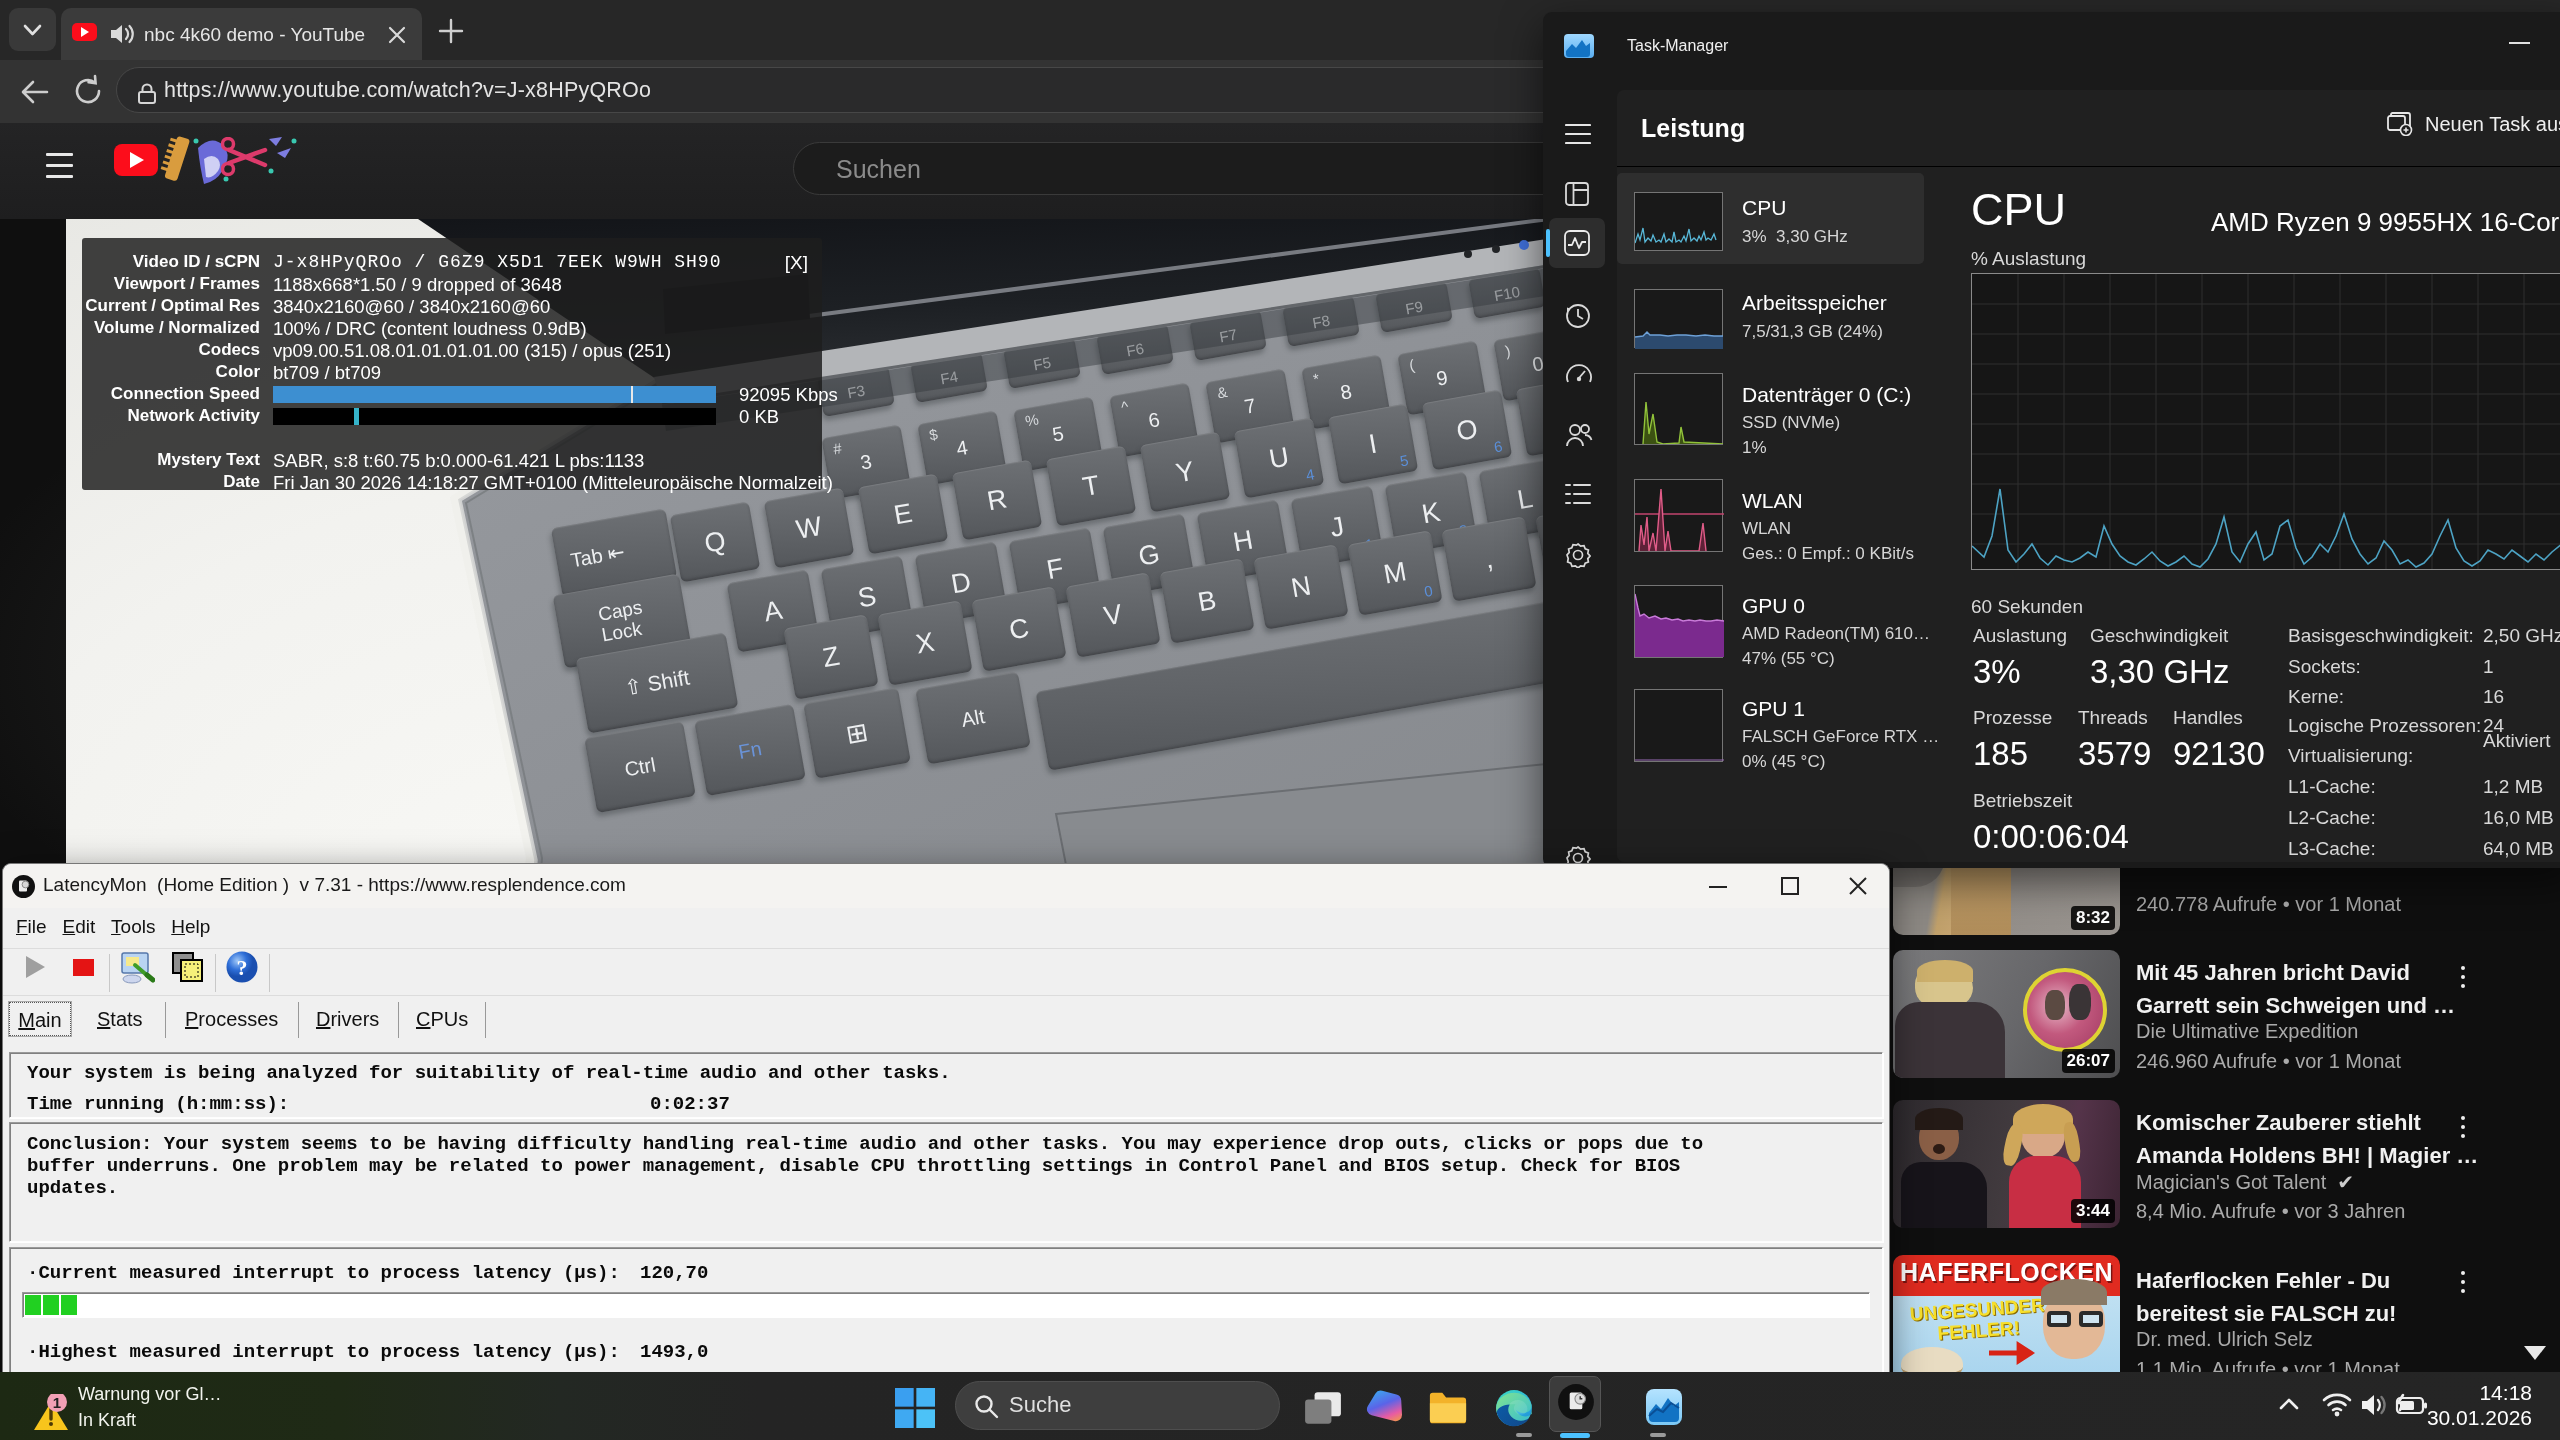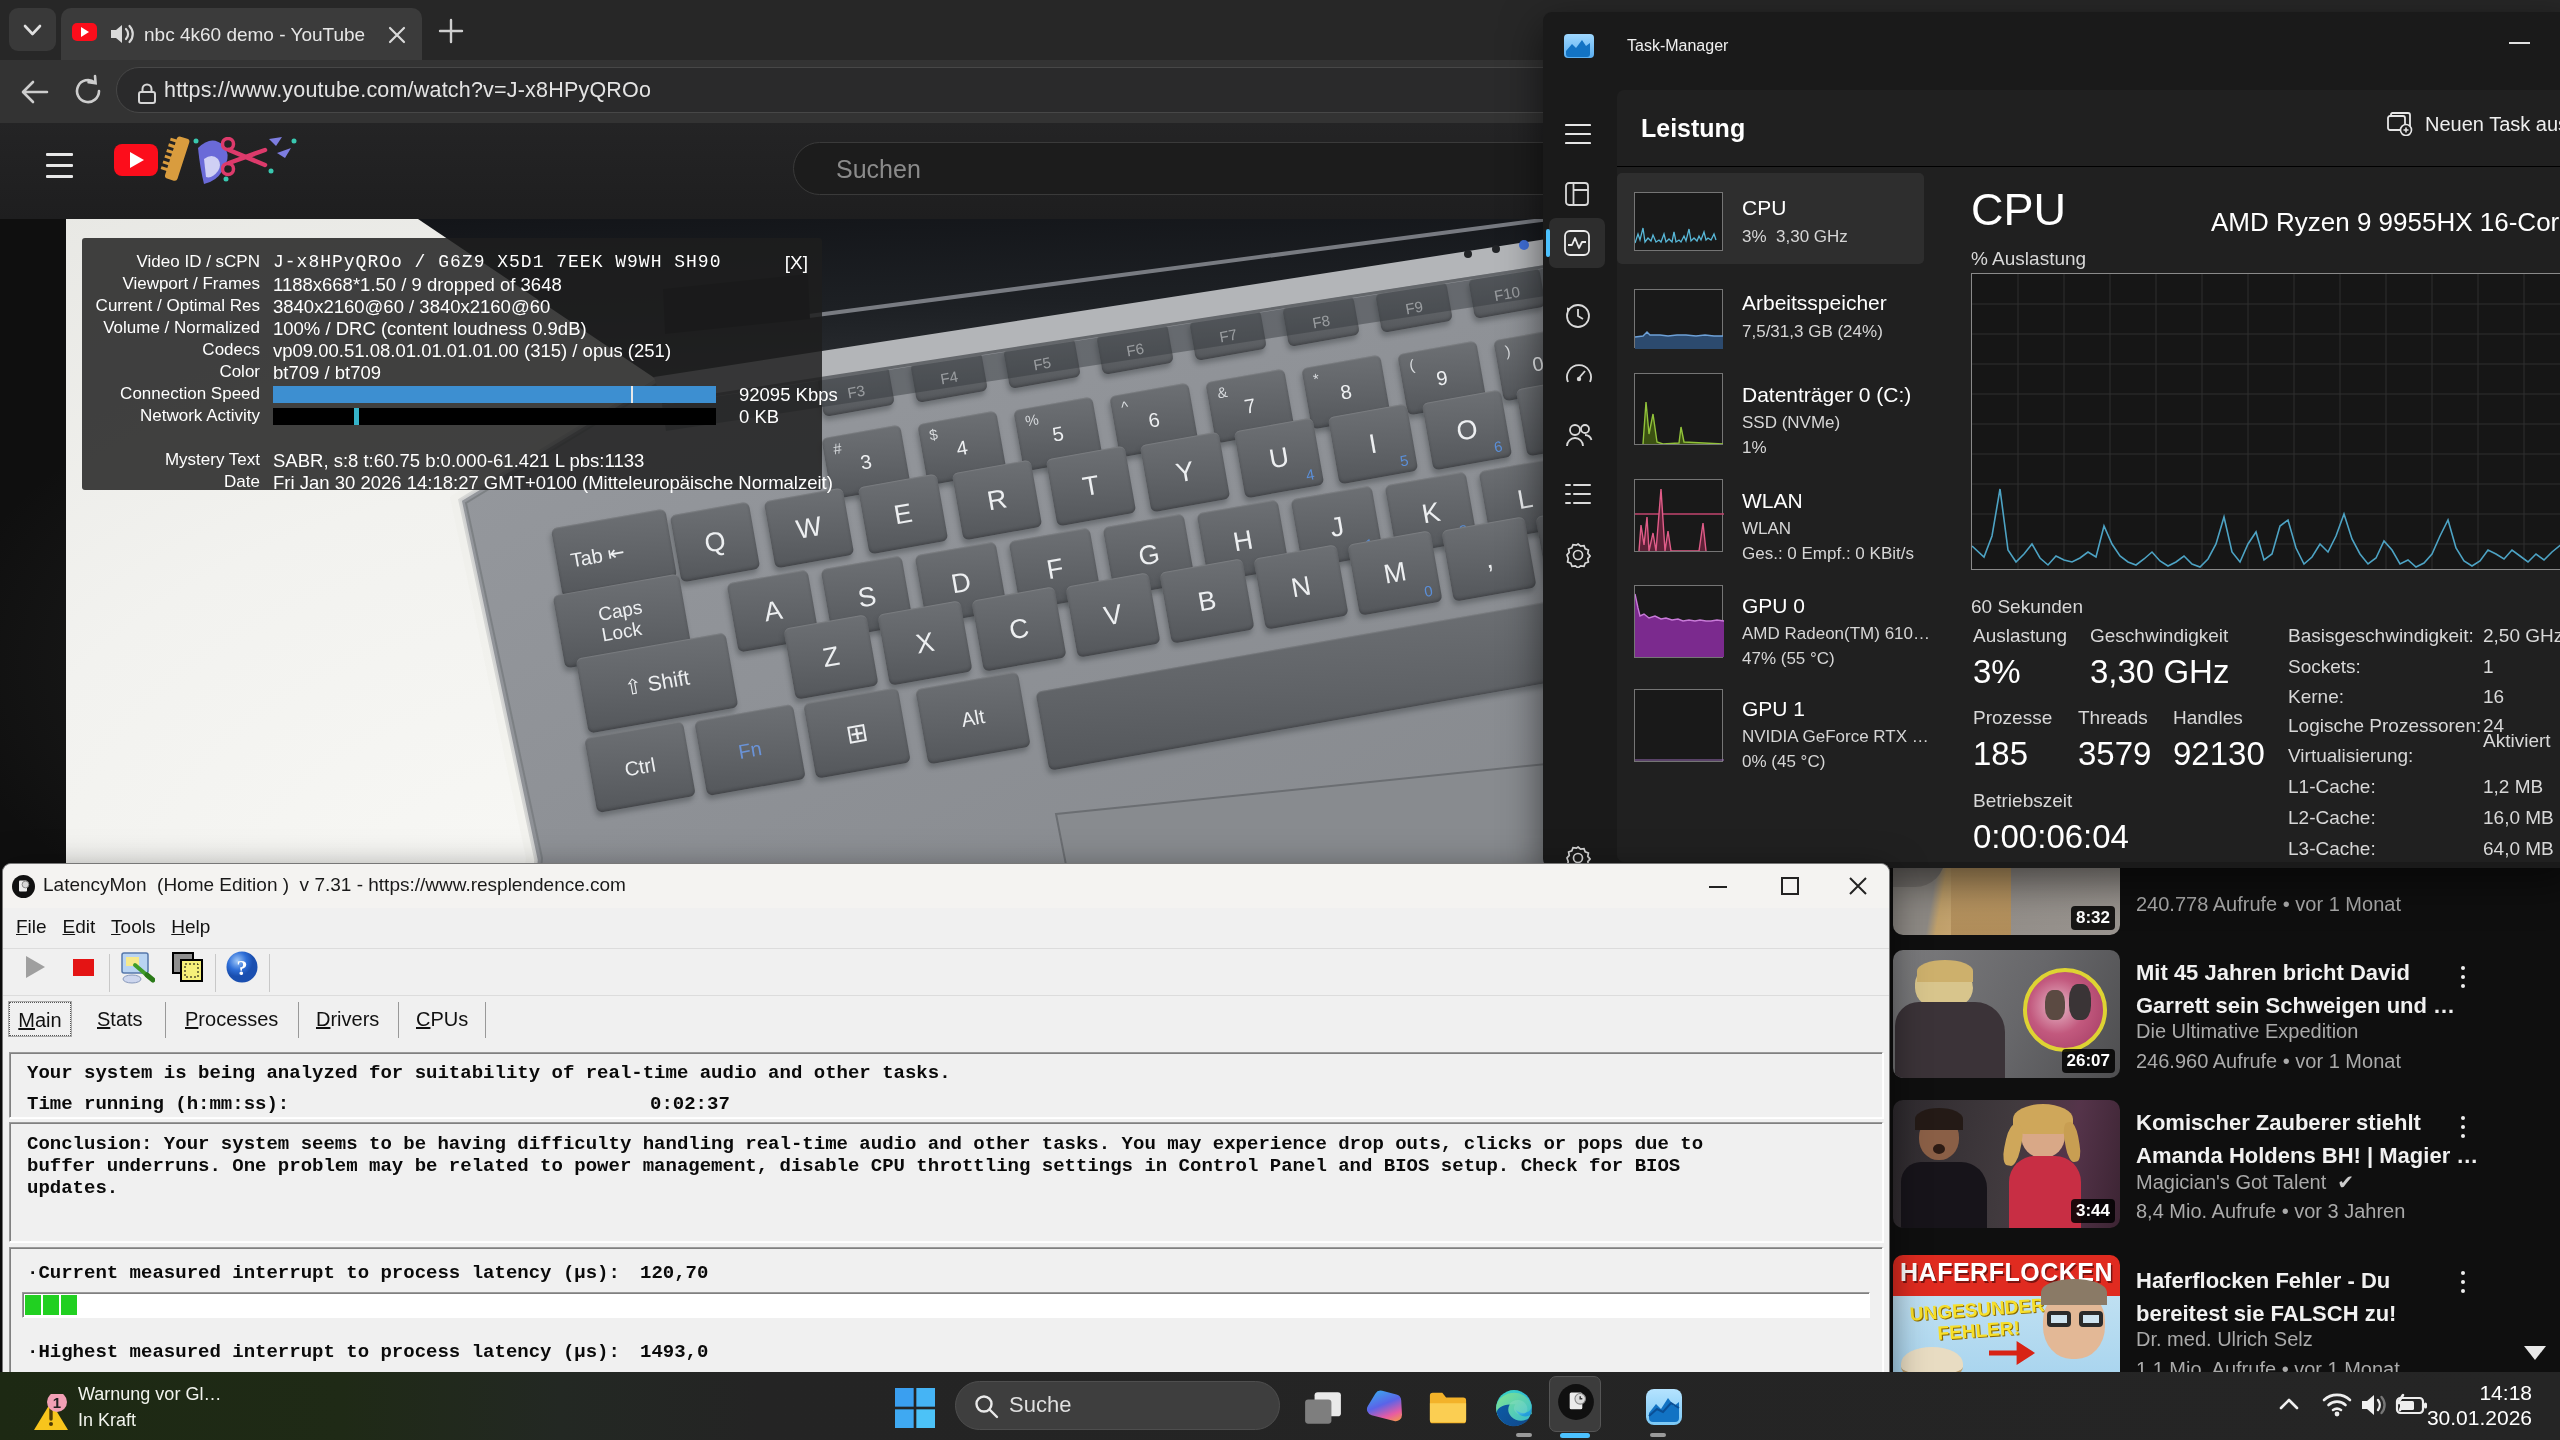--- a/index.html
+++ b/index.html
@@ -31,21 +31,21 @@
 #video svg{position:absolute;left:0;top:0;}
 .k{position:absolute;display:flex;align-items:center;justify-content:center;
  background:linear-gradient(188deg,#6d7074 0,#606367 55%,#54575b 100%);
  border-radius:6px;color:#edeff1;font-size:27px;transform:rotate(-10deg);
  box-shadow:-2px 4px 5px rgba(50,54,58,0.38), inset 0 -2px 3px rgba(25,27,30,0.3), inset 0 1px 1px rgba(255,255,255,0.12);}
 .k i{font-style:normal;position:absolute;left:10px;top:4px;font-size:15px;color:#d7dadd;}
 .k b{font-style:normal;font-weight:normal;position:absolute;right:8px;bottom:4px;font-size:15px;color:#5b8fd8;}
 
 #stats{position:absolute;left:16px;top:19px;width:740px;height:252px;background:rgba(30,30,30,0.84);border-radius:3px;color:#fff;font-size:18.5px;}
 #stats .row{position:absolute;left:0;width:100%;height:22px;}
-#stats .lab{position:absolute;left:0;width:178px;text-align:right;font-weight:normal;white-space:nowrap;font-size:17px;}
+#stats .lab{position:absolute;left:0;width:178px;text-align:right;font-weight:bold;white-space:nowrap;font-size:17px;}
 #stats .val{position:absolute;left:191px;white-space:nowrap;}
 #statx{position:absolute;right:14px;top:14px;font-size:19px;color:#fff;}
 
 .rec{position:absolute;left:1893px;}
 .thumb{position:absolute;left:0;top:0;width:227px;height:128px;border-radius:10px;overflow:hidden;}
 .badge{position:absolute;right:5px;bottom:5px;background:rgba(0,0,0,0.85);color:#fff;font-size:17px;font-weight:bold;padding:2px 5px;border-radius:4px;}
 .rtitle{position:absolute;left:243px;color:#f1f1f1;font-size:22px;font-weight:bold;line-height:33px;width:410px;white-space:nowrap;}
 .rmeta{position:absolute;left:243px;color:#aaaaaa;font-size:20px;white-space:nowrap;}
 .rdots{position:absolute;left:568px;width:4px;height:4px;background:#eee;border-radius:50%;box-shadow:0 9px #eee,0 18px #eee;}
 
@@ -470,21 +470,21 @@
           <path d="M0 8 l3 14 2 8 4-2 5 4 6-2 6 3 5-1 6 2 6-1 5 2 6-1 6 1 5-1 6 1 5 0 6-1 7 1" fill="none" stroke="#c87ad8" stroke-width="1.4"></path>
         </svg></div>
   <div class="tmct" style="top:582px">GPU 0</div>
       <div class="tmcs" style="top:612px">AMD Radeon(TM) 610…</div>
       <div class="tmcs" style="top:637px">47%  (55 °C)</div>
 
   <div class="tmthumb" style="top:677px;height:73px"><svg width="89" height="71" viewBox="0 0 89 71">
           <path d="M0 70 H89" stroke="#9a6db8" stroke-width="1"></path>
         </svg></div>
   <div class="tmct" style="top:685px">GPU 1</div>
-      <div class="tmcs" style="top:715px">NVIDIA GeForce RTX …</div>
+      <div class="tmcs" style="top:715px">FALSCH GeForce RTX …</div>
       <div class="tmcs" style="top:740px">0%  (45 °C)</div>
 
   <div id="tmcpu">CPU</div>
   <div id="tmchip">AMD Ryzen 9 9955HX 16-Core P</div>
   <div class="tmlab" style="left:428px;top:236px">% Auslastung</div>
   <div id="tmgraph">
     <svg width="590" height="297" viewBox="0 0 590 297" preserveAspectRatio="none">
       <g stroke="#2e2e2e" stroke-width="1">
         <path d="M46 0 V297 M92 0 V297 M138 0 V297 M184 0 V297 M230 0 V297 M276 0 V297 M322 0 V297 M368 0 V297 M414 0 V297 M460 0 V297 M506 0 V297 M552 0 V297"></path>
         <path d="M0 30 H590 M0 60 H590 M0 90 H590 M0 120 H590 M0 150 H590 M0 180 H590 M0 210 H590 M0 240 H590 M0 270 H590"></path>

